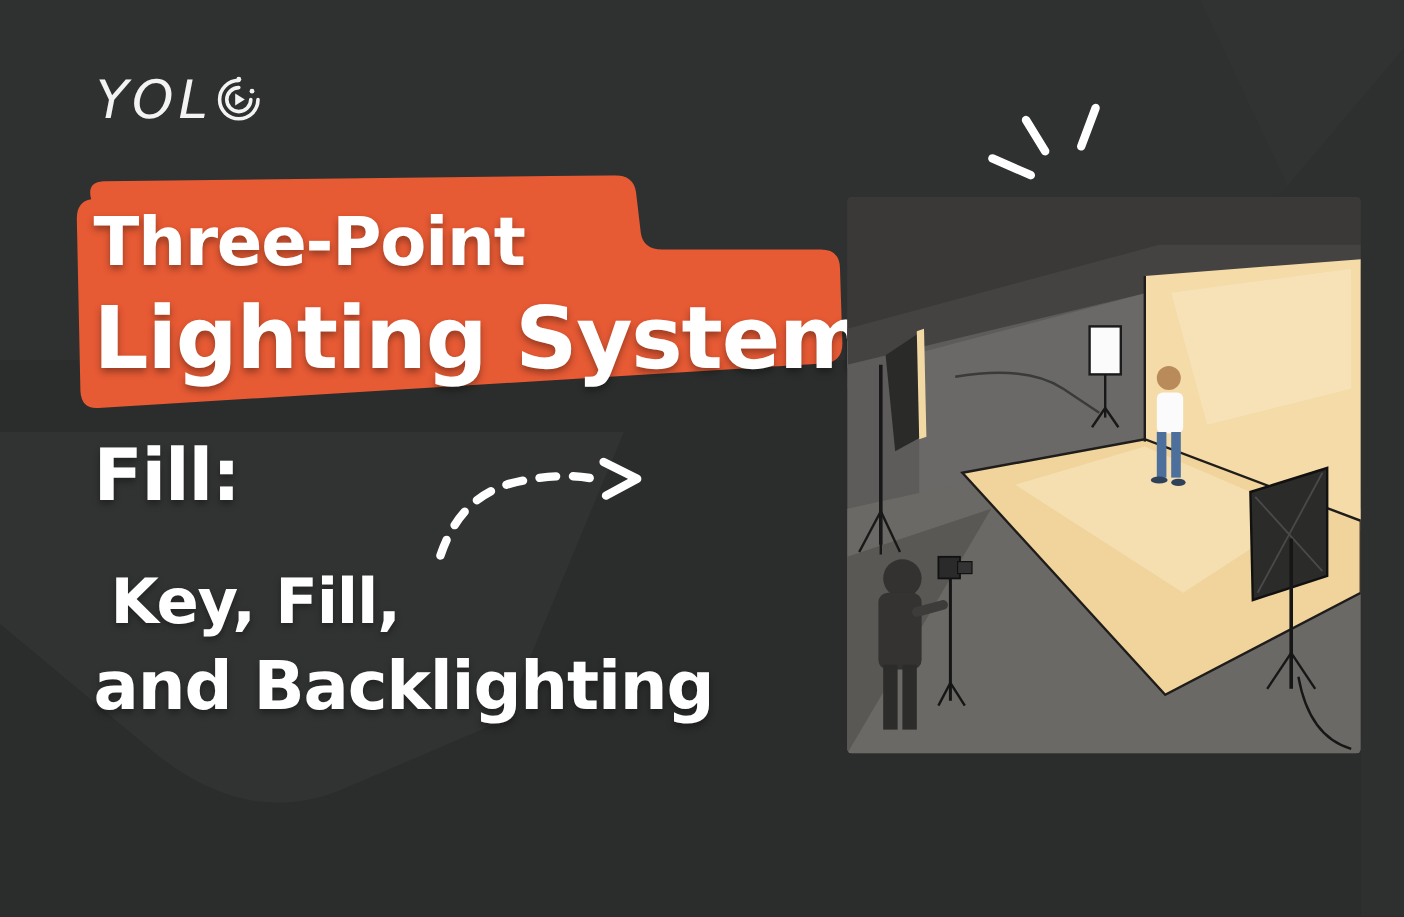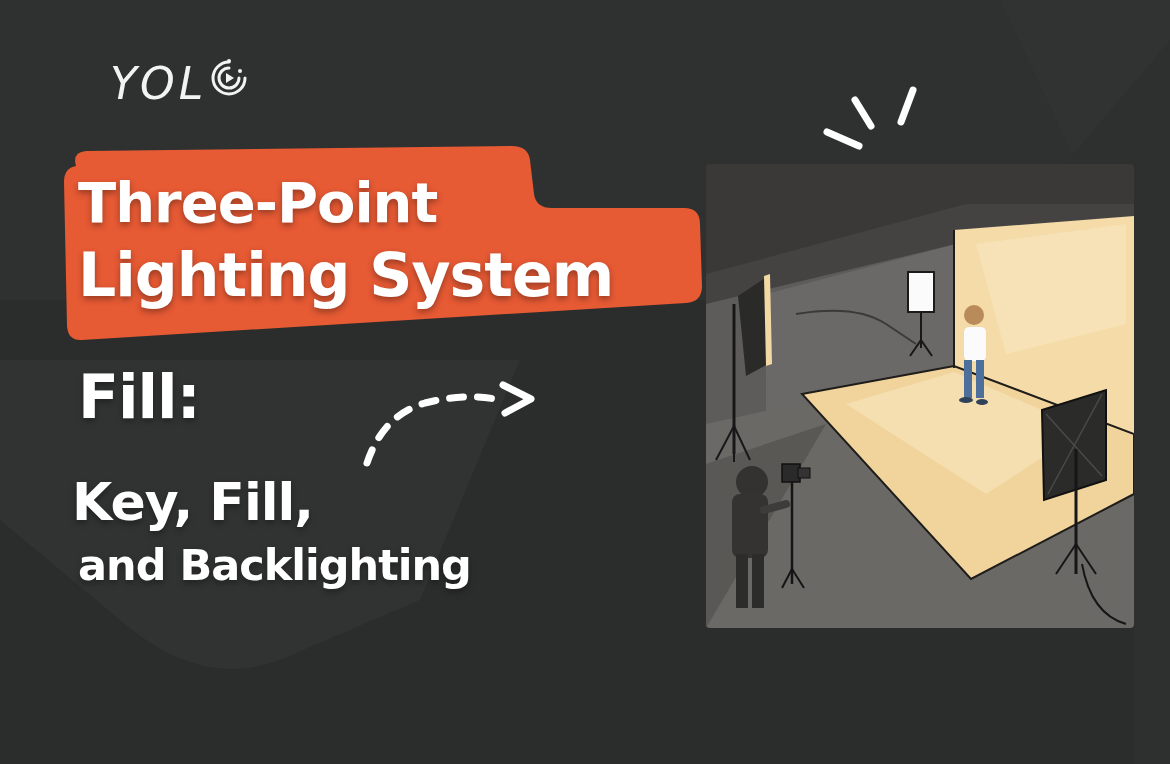--- a/index.html
+++ b/index.html
@@ -5,40 +5,39 @@
     html, body { margin: 0; padding: 0; }
     body {
       width: 1170px; height: 764px; overflow: hidden;
       background: #2b2c2c;
       font-family: "Liberation Sans", "DejaVu Sans", sans-serif;
       position: relative;
     }
     .bg-shape { position: absolute; pointer-events: none; }
     .logo {
       position: absolute; left: 80px; top: 58px;
-      height: 50px; display: flex; align-items: flex-start;
+      height: 50px; display: flex; align-items: center;
       color: #f3f3f3; font-size: 44px; letter-spacing: 4px;
       font-family: "DejaVu Sans", sans-serif; font-weight: 300;
       font-style: italic;
-      margin-left: 30px;
     }
     .logo .mark { display: inline-block; width: 40px; height: 40px; margin: 0 2px; }
     .badge {
       position: absolute; left: 62px; top: 146px;
     }
     .title-line {
       position: absolute; color: #ffffff; font-weight: 700;
       font-family: "DejaVu Sans", sans-serif; letter-spacing: -1px;
       white-space: nowrap; text-shadow: 0 3px 6px rgba(0,0,0,0.35); text-align: center;
     }
     .t1 { left: 78px; top: 170px; font-size: 56px; }
-    .t2 { left: 78px; top: 240px; font-size: 60px; }
+    .t2 { left: 78px; top: 240px; font-size: 72px; }
     .t3 { left: 78px; top: 362px; font-size: 60px; }
-    .t4 { left: 72px; top: 472px; font-size: 52px; }
-    .t5 { left: 78px; top: 540px; font-size: 43px; }
+    .t4 { left: 92px; top: 472px; font-size: 52px; }
+    .t5 { left: 78px; top: 540px; font-size: 56px; }
     .arrow { position: absolute; left: 355px; top: 375px; }
     .sparks { position: absolute; left: 815px; top: 82px; }
     .illus {
       position: absolute; left: 706px; top: 164px; width: 428px; height: 464px;
       border-radius: 4px; overflow: hidden;
     }
   </style>
 </head>
 <body>
 

